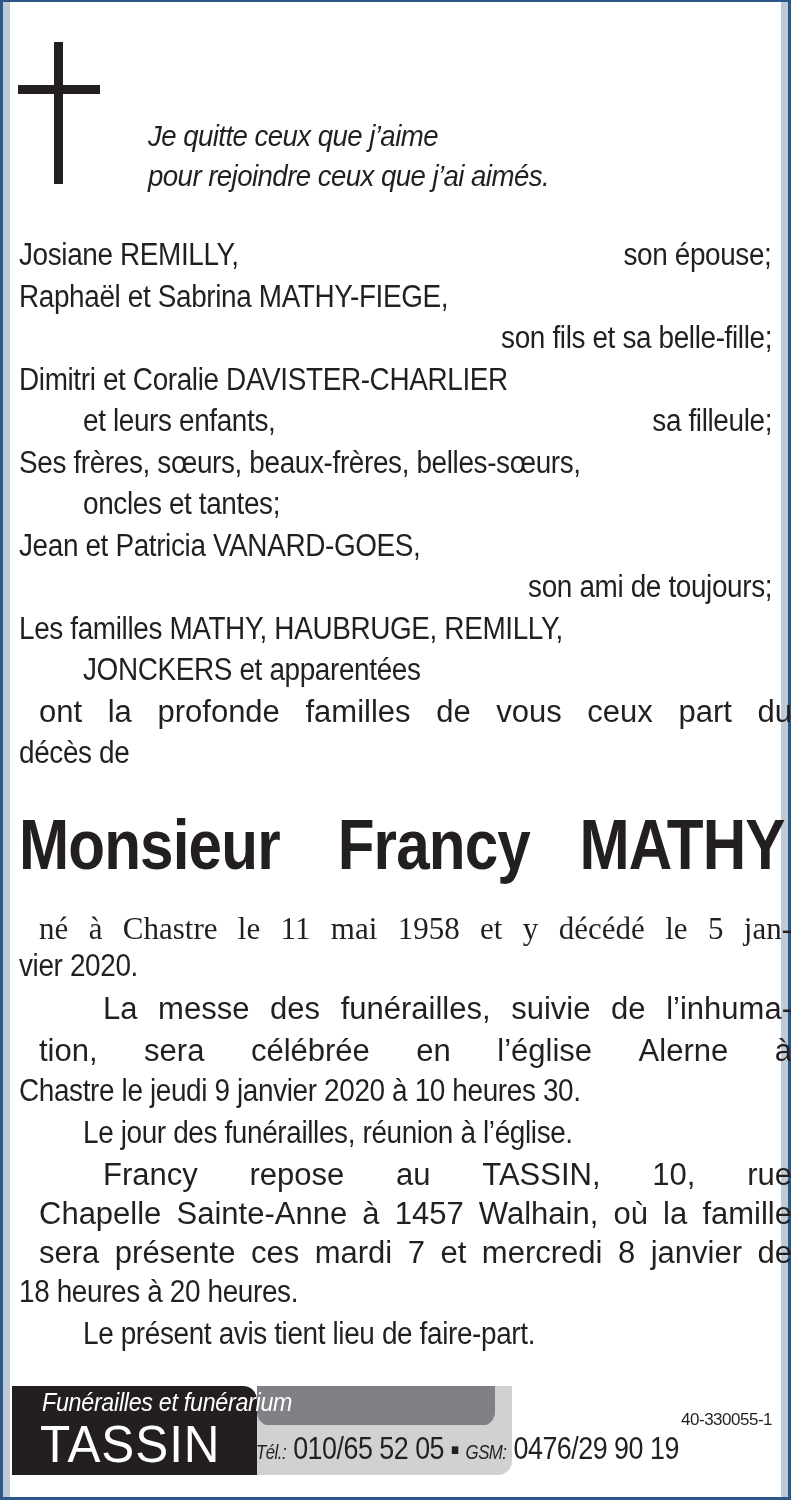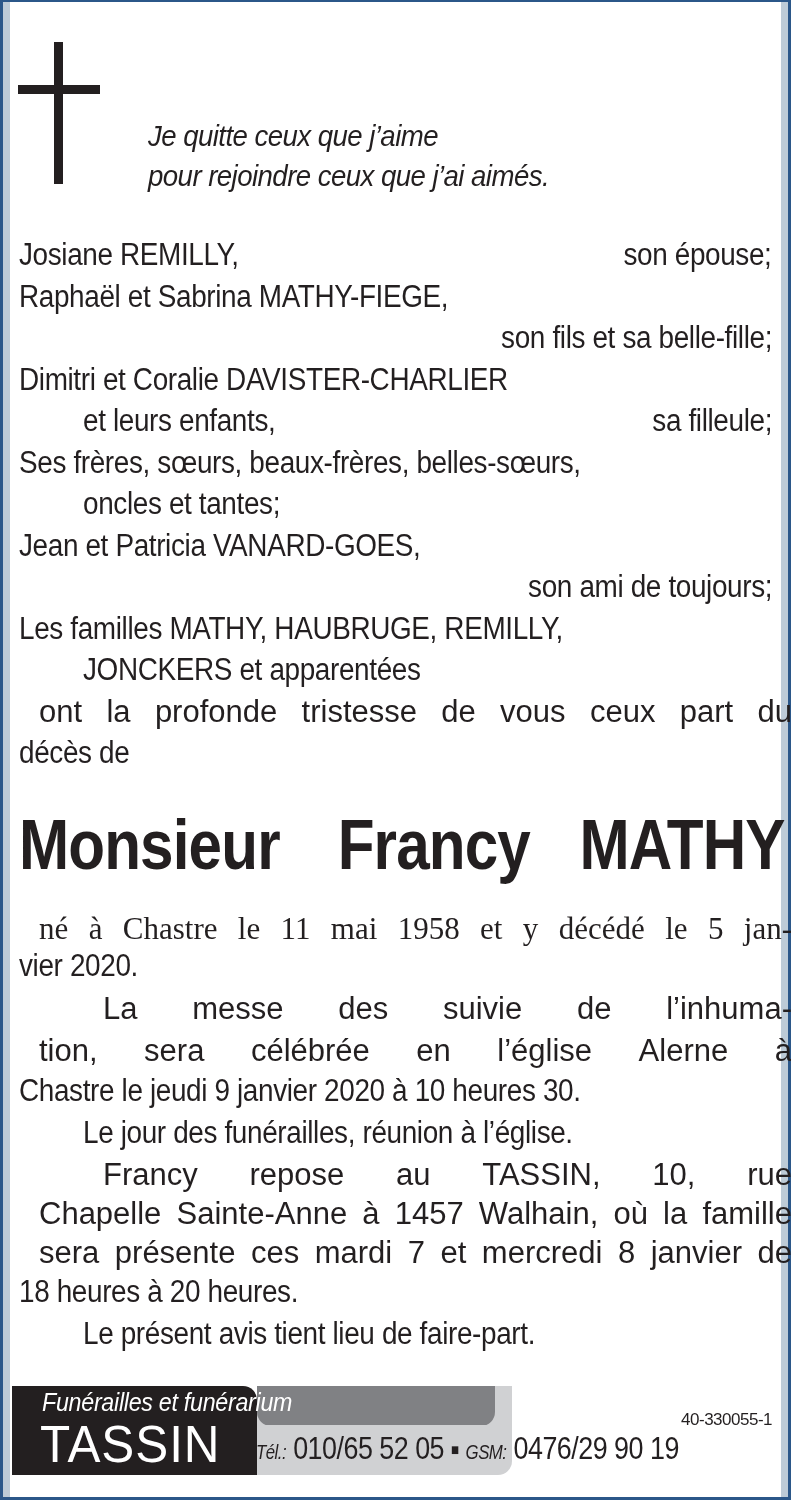--- a/index.html
+++ b/index.html
@@ -84,21 +84,21 @@
 <div class="txt" style="left:19px; top:525px;">Jean et Patricia VANARD-GOES,</div>
 <div class="txt-r" style="top:566px;">son ami de toujours;</div>
 
 <div class="txt" style="left:19px; top:608px;">Les familles MATHY, HAUBRUGE, REMILLY,</div>
 <div class="txt" style="left:83px; top:649px;">JONCKERS et apparentées</div>
 
 <div class="row" style="top:691px;">
   <span>ont</span>
   <span>la</span>
   <span>profonde</span>
-  <span>tristesse</span>
+  <span>familles</span>
   <span>de</span>
   <span>vous</span>
   <span>ceux</span>
   <span>part</span>
   <span>du</span>
 </div>
 <div class="txt" style="left:19px; top:732px;">décès de</div>
 
 <div class="name">
   <span>Monsieur</span>
@@ -120,20 +120,21 @@
   <span>le</span>
   <span>5</span>
   <span>jan-</span>
 </div>
 <div class="txt" style="left:19px; top:945px;">vier 2020.</div>
 
 <div class="row" style="left:83px; width:689px; top:988px;">
   <span>La</span>
   <span>messe</span>
   <span>des</span>
+  <span>funérailles,</span>
   <span>suivie</span>
   <span>de</span>
   <span>l’inhuma-</span>
 </div>
 <div class="row" style="top:1030px;">
   <span>tion,</span>
   <span>sera</span>
   <span>célébrée</span>
   <span>en</span>
   <span>l’église</span>

